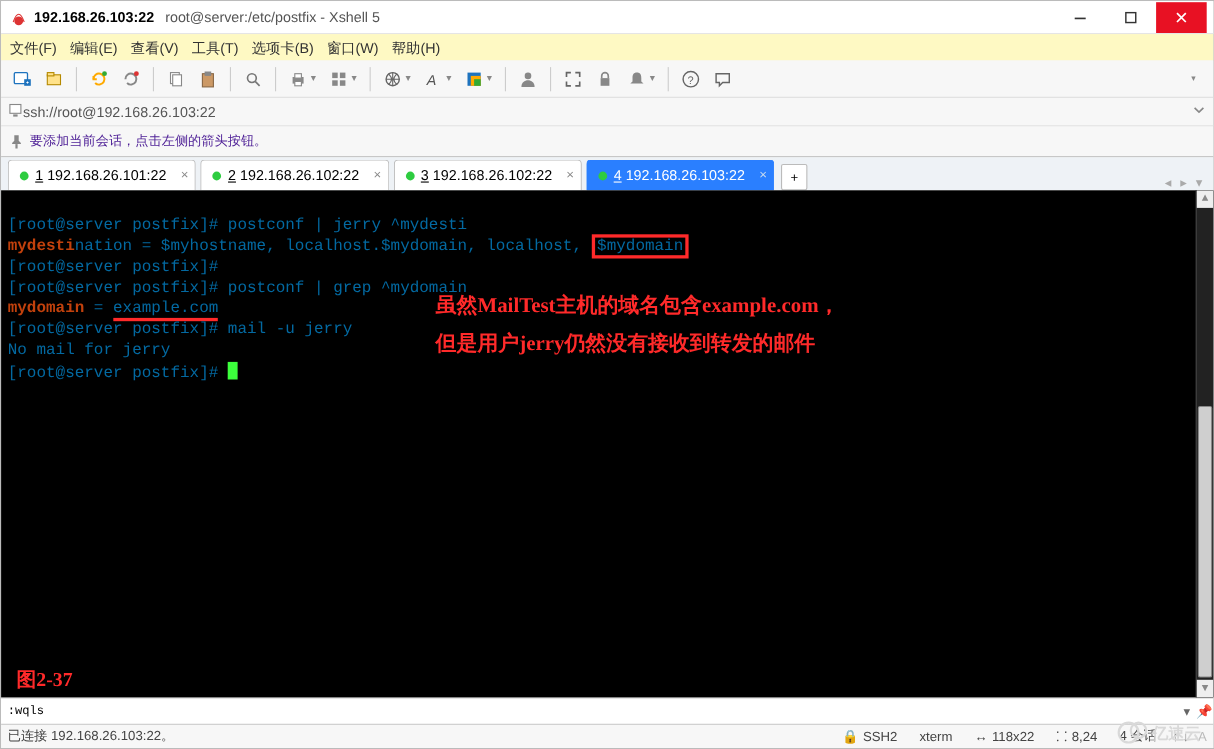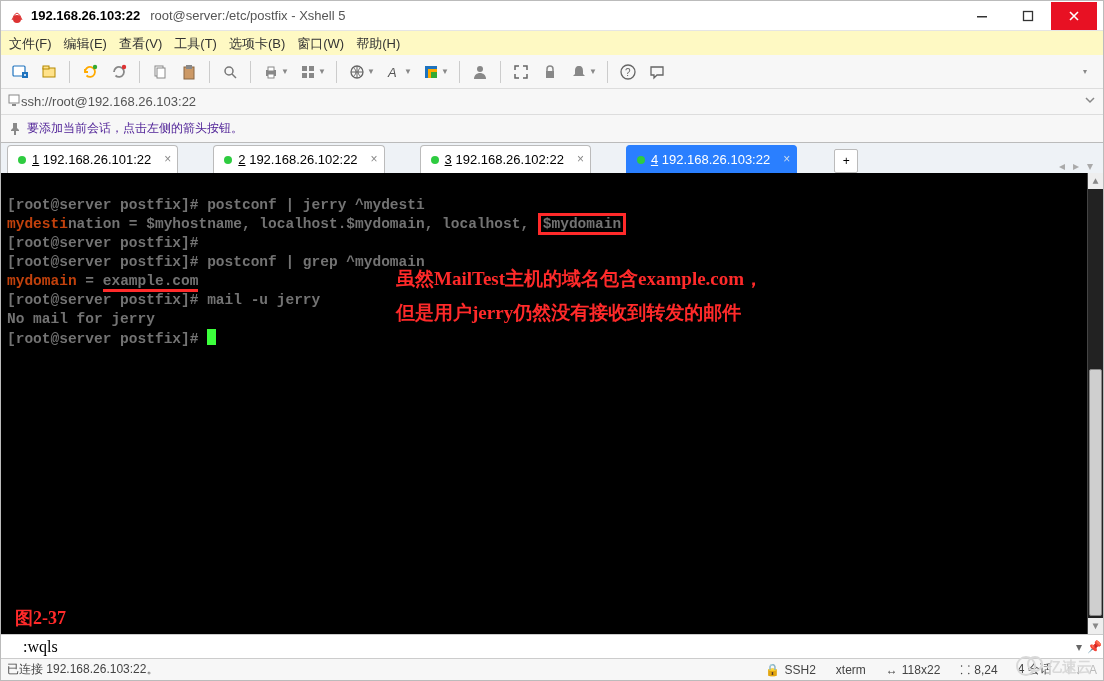--- a/index.html
+++ b/index.html
@@ -16,46 +16,46 @@
   .menubar span { cursor:pointer; }
   .toolbar { height:34px; background:#f7f7f7; display:flex; align-items:center; padding:2px 6px; gap:3px; border-bottom:1px solid #ddd; }
   .tbtn { width:26px; height:26px; border:1px solid transparent; background:transparent; display:flex; align-items:center; justify-content:center; border-radius:2px; cursor:pointer; color:#444;}
   .tbtn.drop { width:34px; justify-content:flex-start; padding-left:4px;}
   .tbtn .dd { font-size:8px; margin-left:2px; color:#888;}
   .tbtn.primary svg path { fill:#1e73be;}
   .tdiv { width:1px; height:22px; background:#ccc; margin:0 4px;}
   .addrrow { height:26px; background:#f7f7f7; display:flex; align-items:center; padding:2px 6px; font-size:13px; color:#555; border-bottom:1px solid #ddd;}
   .addrrow .slot{ flex:1; height:22px; display:flex; align-items:center;}
   .hintrow { height:28px; background:#f7f7f7; display:flex; align-items:center; padding:2px 6px; font-size:12px; color:#4c1d95; border-bottom:1px solid #bbb;}
-  .tabstrip { height:30px; background:#eef2f6; display:flex; align-items:flex-end; padding:0 4px;gap:31px; }
+  .tabstrip { height:30px; background:#eef2f6; display:flex; align-items:flex-end; padding:0 4px; }
   .tab { height:28px; border:1px solid #bbb; border-bottom:none; padding:0 26px 0 10px; margin:0 2px; display:flex; align-items:center; gap:6px; background:#fff; border-radius:4px 4px 0 0; position:relative; font-size:13px; cursor:pointer;}
   .tab .dot { width:8px; height:8px; border-radius:50%; background:#2ecc40; }
   .tab .num { text-decoration:underline; }
   .tab.active { background:#2a7fff; color:#fff; border-color:#2a7fff; }
   .tab.active .dot { background:#2ecc40;}
   .tab .closex { position:absolute; right:6px; top:6px; font-size:12px; color:#888; }
   .tab.active .closex { color:#cde; }
   .addtab { width:24px; height:24px; border:1px solid #bbb; background:#fff; margin-left:4px; display:flex; align-items:center; justify-content:center; cursor:pointer; border-radius:2px;}
   .tabstrip .spacer { flex:1; }
   .tabscroll { display:flex; align-items:center; gap:8px; color:#aaa; padding-right:6px; }
   .terminal { flex:1; position:relative; background:#000; color:#ddd; font-family:"Consolas","Courier New",monospace; font-size:14.5px; line-height:19px; padding:4px 6px; white-space:pre; overflow:hidden; }
   .terminal .red { color:#c2410c; font-weight:bold;}
-  .terminal .white { color:#737373;font-weight:bold;}
+  .terminal .white { color:#0369a1;}
   .terminal .cursor { display:inline-block; width:9px; height:16px; background:#3cff3c; vertical-align:-2px;}
   .term-scroll { position:absolute; right:0; top:0; width:16px; height:100%; background:#222; border-left:1px solid #444;}
   .term-scroll .thumb{ position:absolute; top:196px; left:1px; right:1px; height:calc(100% - 214px); background:#cfcfcf; border:1px solid #888; border-radius:2px;}
   .term-scroll .arr{ position:absolute; left:0; right:0; height:16px; display:flex;align-items:center;justify-content:center;color:#888;font-size:10px; background:#eee;}
   .term-scroll .arr.up{ top:0;}
   .term-scroll .arr.down{ bottom:0;}
   .boxed { border:3px solid #ff2a2a; padding:0 2px; }
   .uline { border-bottom:3px solid #ff2a2a; }
   .annot { position:absolute; left:395px; font-weight:bold; color:#ff2a2a; font-size:19px; font-family:"Microsoft YaHei"; white-space:nowrap;}
   .figlabel { position:absolute; left:14px; bottom:6px; color:#ff2a2a; font-weight:bold; font-size:18px; font-family:"Microsoft YaHei";}
   .inputbar { height:24px; background:#fff; display:flex; align-items:center; border-top:1px solid #ccc;}
-  .inputbar input{ flex:1; border:none; font-family:Liberation Serif, serif; font-size:16px; padding:2px 22px; outline:none;}
+  .inputbar input{ flex:1; border:none; font-family:Liberation Mono, monospace; font-size:11px; padding:2px 6px; outline:none;}
   .inputbar .stick{ width:16px; text-align:center; color:#666; cursor:pointer; }
   .statusbar { height:22px; background:#f7f7f7; border-top:1px solid #ccc; display:flex; align-items:center; font-size:12px; color:#444; padding:0 6px; gap:8px;}
   .statusbar .spacer{flex:1;}
   .statusbar .seg{ padding:0 6px; display:flex; align-items:center; gap:4px;}
   .statusbar .arrw{ display:flex; align-items:center; gap:2px; color:#888;}
   .watermark{ position:absolute; right:2px; bottom:-2px; }
   .chev svg, .small-ico svg { width:14px; height:14px;}
   .pin-ico{width:16px;height:16px;margin-right:4px;}
 </style>
 </head>

